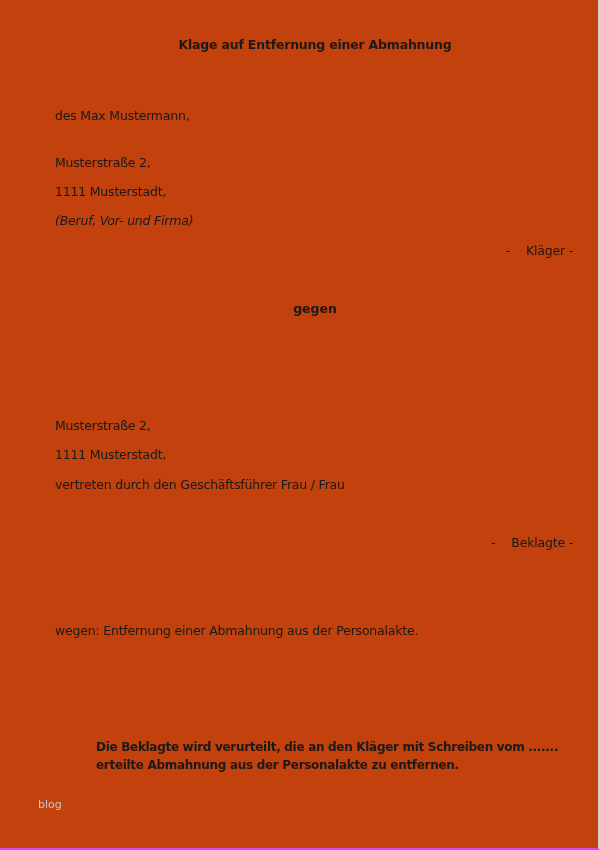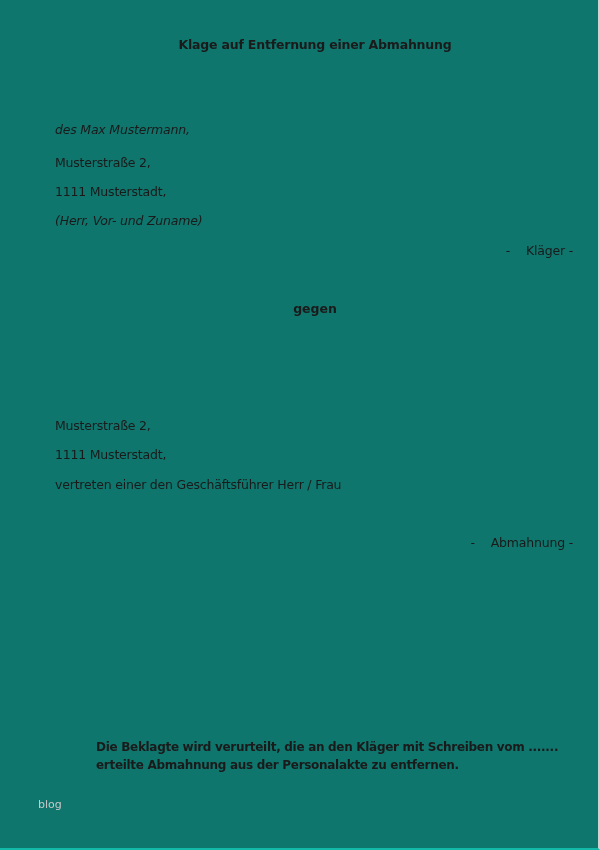--- a/index.html
+++ b/index.html
@@ -14,23 +14,23 @@
       overflow: hidden;
       font-family: "DejaVu Sans", sans-serif;
       color: #1a1a1a;
     }
     .page {
       position: absolute;
       left: 0;
       top: 0;
       width: 598px;
       height: 848px;
-      background: #0f766e;
+      background: #c2410c;
       border-right: 2px solid #d2d2d2;
-      border-bottom: 2px solid #14b8a6;
+      border-bottom: 2px solid #d946ef;
     }
     .abs { position: absolute; white-space: nowrap; }
     .line { font-size: 12.5px; letter-spacing: -0.2px; }
     .title {
       left: 0; width: 630px; text-align: center; top: 37px;
       font-size: 12.5px; font-weight: bold; letter-spacing: -0.2px;
     }
     .gegen {
       left: 0; width: 630px; text-align: center; top: 301px;
       font-size: 12.5px; font-weight: bold;
@@ -48,40 +48,41 @@
       left: 38px; top: 798px; font-size: 11px; color: #c8c8c8;
     }
   </style>
 </head>
 <body>
 
 <div class="page">
 
   <div class="abs title">Klage auf Entfernung einer Abmahnung</div>
 
-  <div class="abs line" style="left:55px; top:122px;font-style:italic;">des Max Mustermann,</div>
+  <div class="abs line" style="left:55px; top:108px;">des Max Mustermann,</div>
   <div class="abs line" style="left:55px; top:155px;">Musterstraße 2,</div>
   <div class="abs line" style="left:55px; top:184px;">1111 Musterstadt,</div>
-  <div class="abs line italic" style="left:55px; top:213px;">(Herr, Vor- und Zuname)</div>
+  <div class="abs line italic" style="left:55px; top:213px;">(Beruf, Vor- und Firma)</div>
 
   <div class="abs party-role" style="top:243px;">
     <span class="dash1">-</span>
     <span>Kläger -</span>
   </div>
 
   <div class="abs gegen">gegen</div>
 
   <div class="abs line" style="left:55px; top:418px;">Musterstraße 2,</div>
   <div class="abs line" style="left:55px; top:447px;">1111 Musterstadt,</div>
-  <div class="abs line" style="left:55px; top:477px;">vertreten einer den Geschäftsführer Herr / Frau</div>
+  <div class="abs line" style="left:55px; top:477px;">vertreten durch den Geschäftsführer Frau / Frau</div>
 
   <div class="abs party-role" style="top:535px;">
     <span class="dash1">-</span>
-    <span>Abmahnung -</span>
+    <span>Beklagte -</span>
   </div>
 
+  <div class="abs line" style="left:55px; top:623px;">wegen: Entfernung einer Abmahnung aus der Personalakte.</div>
 
 
   <div class="abs claim" style="top:738px;">Die Beklagte wird verurteilt, die an den Kläger mit Schreiben vom   .......</div>
   <div class="abs claim" style="top:756px;">erteilte Abmahnung aus der Personalakte zu entfernen.</div>
 
   <div class="abs watermark">blog</div>
 </div>
 
 </body></html>

